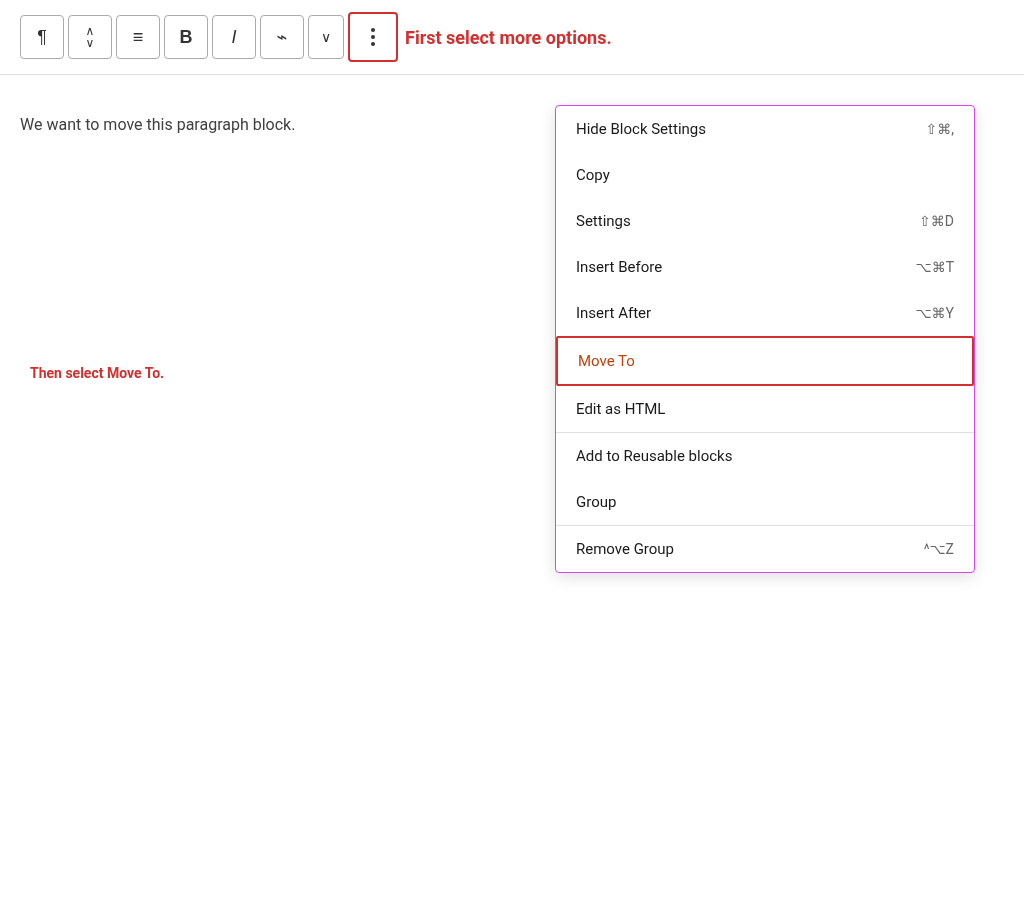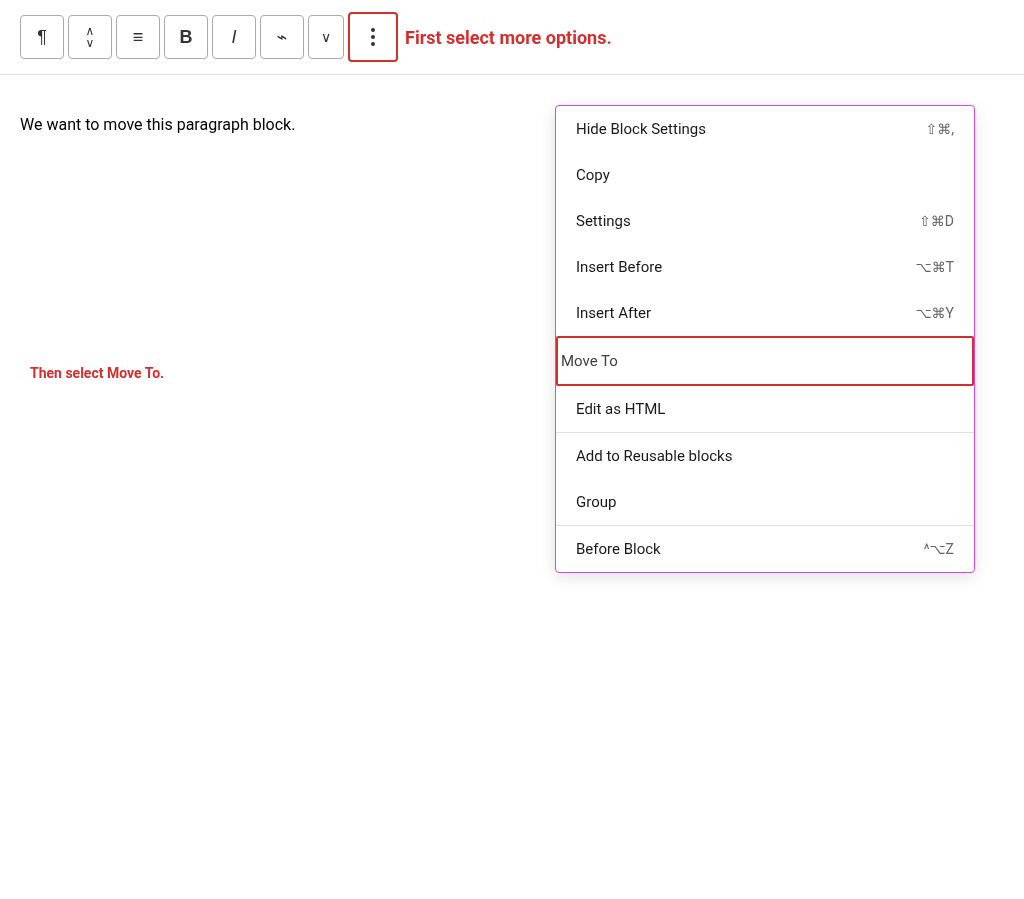--- a/index.html
+++ b/index.html
@@ -55,21 +55,21 @@
     }
 
     .content-area {
       display: flex;
       position: relative;
       padding: 30px 20px 0 20px;
     }
 
     .paragraph-text {
       font-size: 16px;
-      color: #000000;
+      color: #404040;
       max-width: 340px;
       line-height: 1.5;
       padding-top: 8px;
     }
 
     .instruction-label {
       color: #d32f2f;
       font-weight: 700;
       font-size: 14px;
       position: absolute;
@@ -103,25 +103,25 @@
     .menu-item .shortcut {
       color: #666;
       font-size: 14px;
     }
 
     .menu-section {
       border-top: 1px solid #e0e0e0;
     }
 
     .menu-item.move-to {
-      color: #404040;
+      color: #c2410c;
       border: 2.5px solid #d32f2f;
       border-radius: 2px;
       margin: 0;
-      padding: 14px 3px;
+      padding: 14px 20px;
     }
 
     .dots-icon {
       display: flex;
       flex-direction: column;
       gap: 3px;
       align-items: center;
       justify-content: center;
     }
 
@@ -215,18 +215,18 @@
         <span class="shortcut"></span>
       </div>
       <div class="menu-item">
         <span>Group</span>
         <span class="shortcut"></span>
       </div>
     </div>
 
     <div class="menu-section">
       <div class="menu-item">
-        <span>Before Block</span>
+        <span>Remove Group</span>
         <span class="shortcut">^⌥Z</span>
       </div>
     </div>
   </div>
 </div>
 
 </body></html>

